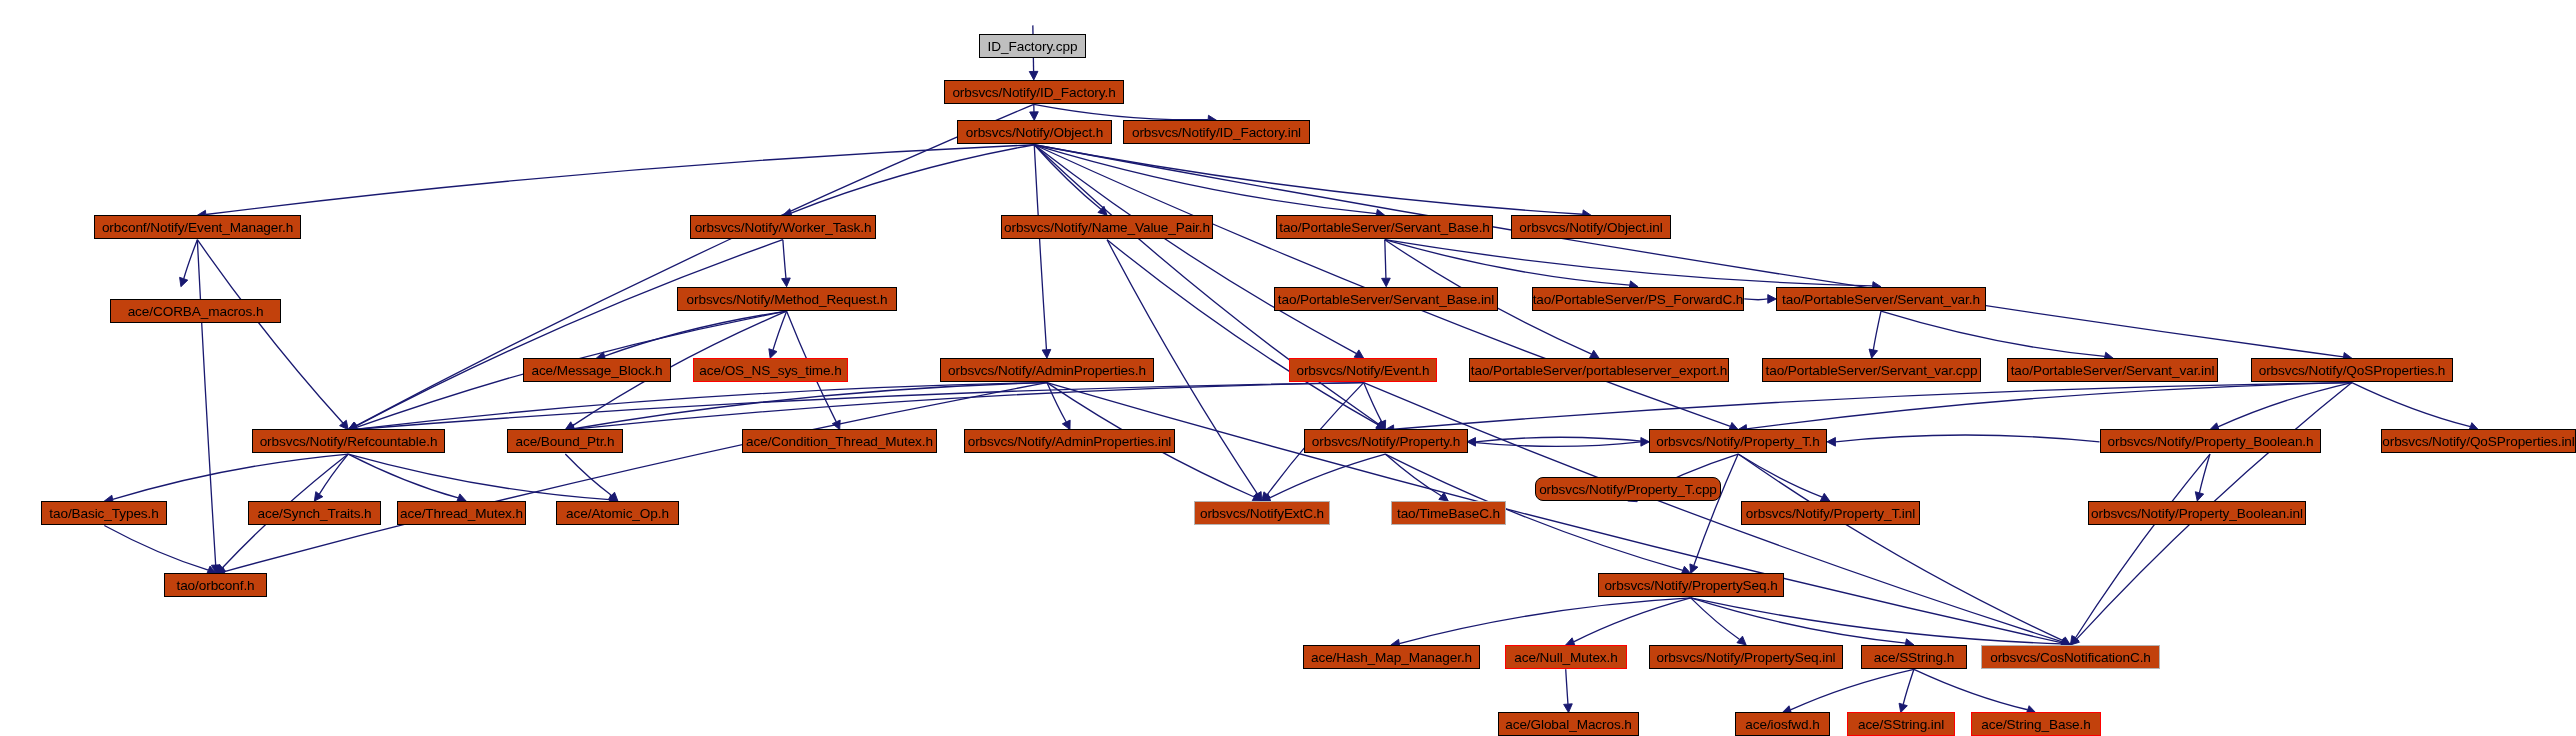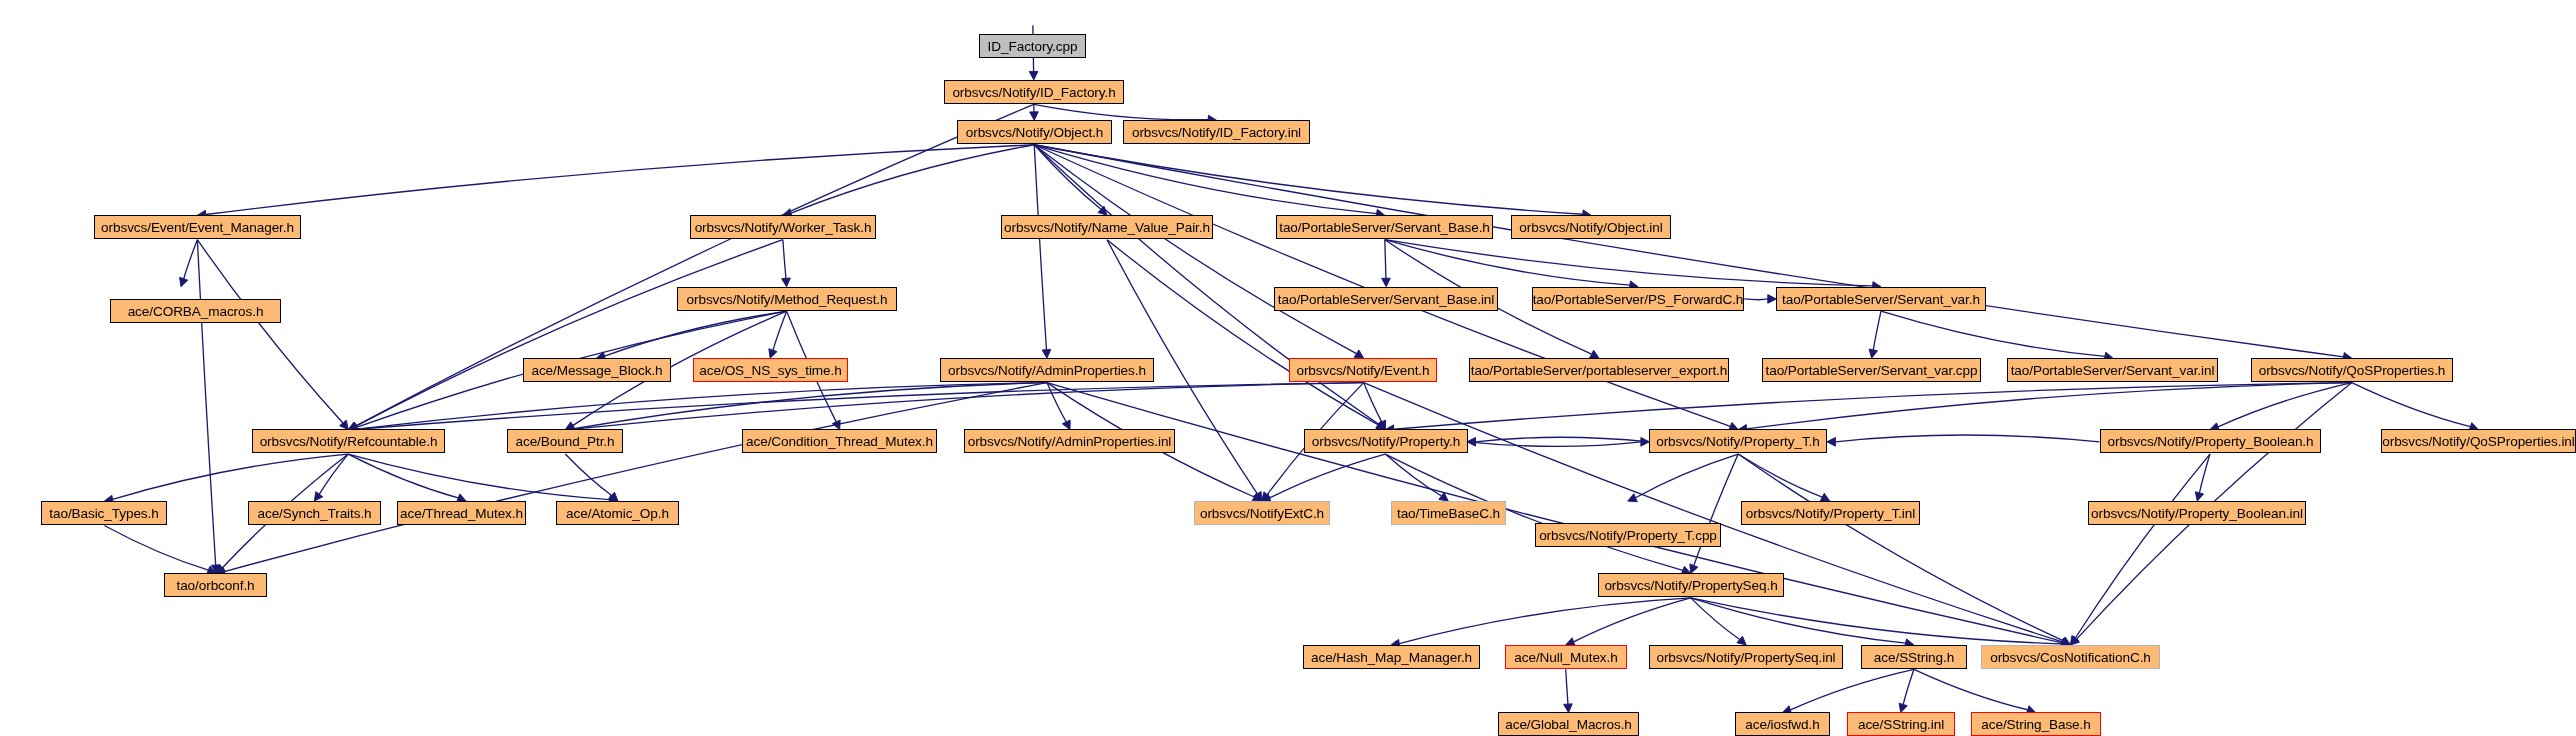--- a/index.html
+++ b/index.html
@@ -1,19 +1,19 @@
 <!DOCTYPE html>
 <html style="font-size:15px"><head>
 <meta charset="utf-8">
 <style>
   html,body{margin:0;padding:0;background:#ffffff;}
   #canvas{position:relative;width:2576px;height:737px;background:#ffffff;
           font-family:"Liberation Sans","DejaVu Sans",sans-serif;overflow:hidden;}
   .node{position:absolute;box-sizing:border-box;display:flex;align-items:center;
-        justify-content:center;white-space:nowrap;background:#fdba74;
+        justify-content:center;white-space:nowrap;background:#c2410c;
         border:0.9px solid #000000;font-size:13.6px;color:#000000;height:24.4px;
         letter-spacing:-0.1px;}
   .node.root{background:#bfbfbf;border:0.9px solid #000000;}
   .node.red{border:0.9px solid #ff0000;text-align:center;}
   .node.gray{border:0.9px solid #b4b4b4;}
   svg.edges{position:absolute;left:0;top:0;width:2576px;height:737px;
             pointer-events:none;}
   svg.edges path{fill:none;stroke:#191970;stroke-width:1.4;}
   svg.edges polygon{fill:#191970;stroke:#191970;stroke-width:1;}
 </style>
@@ -175,21 +175,21 @@
       <path d="M2036.5,712 Q2028.8,734.8 2025.1,749.4"></path>
       <polygon points="2022.5,758.0 2020.7,748.1 2029.5,750.7"></polygon>
       <path d="M2036.5,712 Q2099.1,741.1 2157.5,755.0"></path>
       <polygon points="2166.0,758.0 2156.0,759.3 2159.1,750.7"></polygon>
     </svg>
   <div id="node-layer">
       <div class="node root" style="left: 979px; top: 0.9px; width: 107px; margin-top: 33px;">ID_Factory.cpp</div>
       <div class="node" style="left: 944px; top: 80px; width: 180px;">orbsvcs/Notify/ID_Factory.h</div>
       <div class="node" style="left: 957px; top: 120px; width: 155px;">orbsvcs/Notify/Object.h</div>
       <div class="node" style="left: 1123px; top: 120px; width: 187px;">orbsvcs/Notify/ID_Factory.inl</div>
-      <div class="node" style="left: 94px; top: 215px; width: 207px;">orbsvcs/Event/Event_Manager.h</div>
+      <div class="node" style="left: 94px; top: 215px; width: 207px;">orbconf/Notify/Event_Manager.h</div>
       <div class="node" style="left: 690px; top: 215px; width: 186px;">orbsvcs/Notify/Worker_Task.h</div>
       <div class="node" style="left: 1001px; top: 215px; width: 212px;">orbsvcs/Notify/Name_Value_Pair.h</div>
       <div class="node" style="left: 1276px; top: 215px; width: 217px;">tao/PortableServer/Servant_Base.h</div>
       <div class="node" style="left: 1511px; top: 215px; width: 160px;">orbsvcs/Notify/Object.inl</div>
       <div class="node" style="left: 110px; top: 299px; width: 171px;">ace/CORBA_macros.h</div>
       <div class="node" style="left: 677px; top: 287px; width: 220px;">orbsvcs/Notify/Method_Request.h</div>
       <div class="node" style="left: 1274px; top: 287px; width: 224px;">tao/PortableServer/Servant_Base.inl</div>
       <div class="node" style="left: 1532px; top: 287px; width: 212px;">tao/PortableServer/PS_ForwardC.h</div>
       <div class="node" style="left: 1776px; top: 287px; width: 210px;">tao/PortableServer/Servant_var.h</div>
       <div class="node" style="left: 523px; top: 358px; width: 148px;">ace/Message_Block.h</div>
@@ -207,21 +207,21 @@
       <div class="node" style="left: 1304px; top: 429px; width: 164px;">orbsvcs/Notify/Property.h</div>
       <div class="node" style="left: 1649px; top: 429px; width: 178px;">orbsvcs/Notify/Property_T.h</div>
       <div class="node" style="left: 2100px; top: 429px; width: 221px;">orbsvcs/Notify/Property_Boolean.h</div>
       <div class="node" style="left: 2381px; top: 429px; width: 195px; text-align: right;">orbsvcs/Notify/QoSProperties.inl</div>
       <div class="node" style="left: 41px; top: 501px; width: 126px;">tao/Basic_Types.h</div>
       <div class="node" style="left: 248px; top: 501px; width: 133px;">ace/Synch_Traits.h</div>
       <div class="node" style="left: 397px; top: 501px; width: 129px;">ace/Thread_Mutex.h</div>
       <div class="node" style="left: 556px; top: 501px; width: 123px;">ace/Atomic_Op.h</div>
       <div class="node gray" style="left: 1194px; top: 501px; width: 136px;">orbsvcs/NotifyExtC.h</div>
       <div class="node gray" style="left: 1391px; top: 501px; width: 115px;">tao/TimeBaseC.h</div>
-      <div class="node" style="left: 1535px; top: 523px; width: 186px;">orbsvcs/Notify/Property_T.cpp</div>
+      <div class="node" style="left: 1535px; top: 477px; width: 186px; border-radius: 8px;">orbsvcs/Notify/Property_T.cpp</div>
       <div class="node" style="left: 1741px; top: 501px; width: 179px;">orbsvcs/Notify/Property_T.inl</div>
       <div class="node" style="left: 2088px; top: 501px; width: 218px;">orbsvcs/Notify/Property_Boolean.inl</div>
       <div class="node" style="left: 164px; top: 573px; width: 103px;">tao/orbconf.h</div>
       <div class="node" style="left: 1598px; top: 573px; width: 186px;">orbsvcs/Notify/PropertySeq.h</div>
       <div class="node" style="left: 1303px; top: 645px; width: 177px;">ace/Hash_Map_Manager.h</div>
       <div class="node red" style="left: 1505px; top: 645px; width: 122px;">ace/Null_Mutex.h</div>
       <div class="node" style="left: 1649px; top: 645px; width: 194px;">orbsvcs/Notify/PropertySeq.inl</div>
       <div class="node" style="left: 1861px; top: 645px; width: 106px;">ace/SString.h</div>
       <div class="node gray" style="left: 1981px; top: 645px; width: 179px;">orbsvcs/CosNotificationC.h</div>
       <div class="node" style="left: 1498px; top: 712px; width: 141px;">ace/Global_Macros.h</div>

